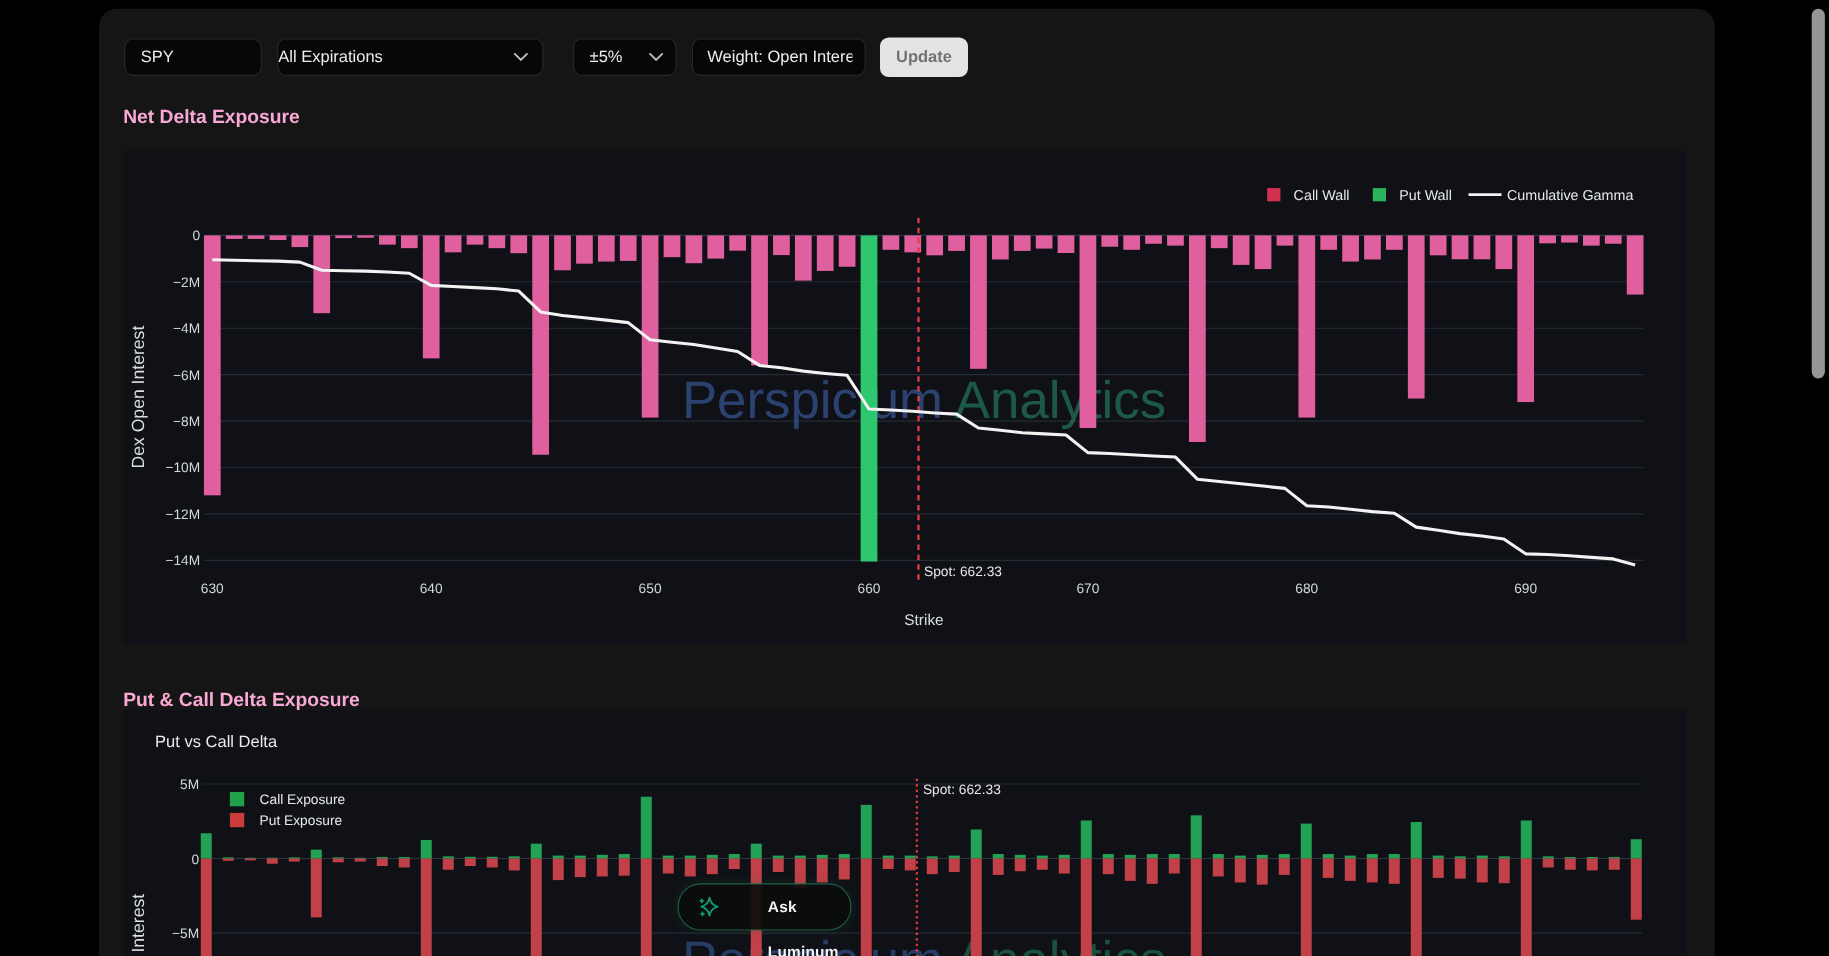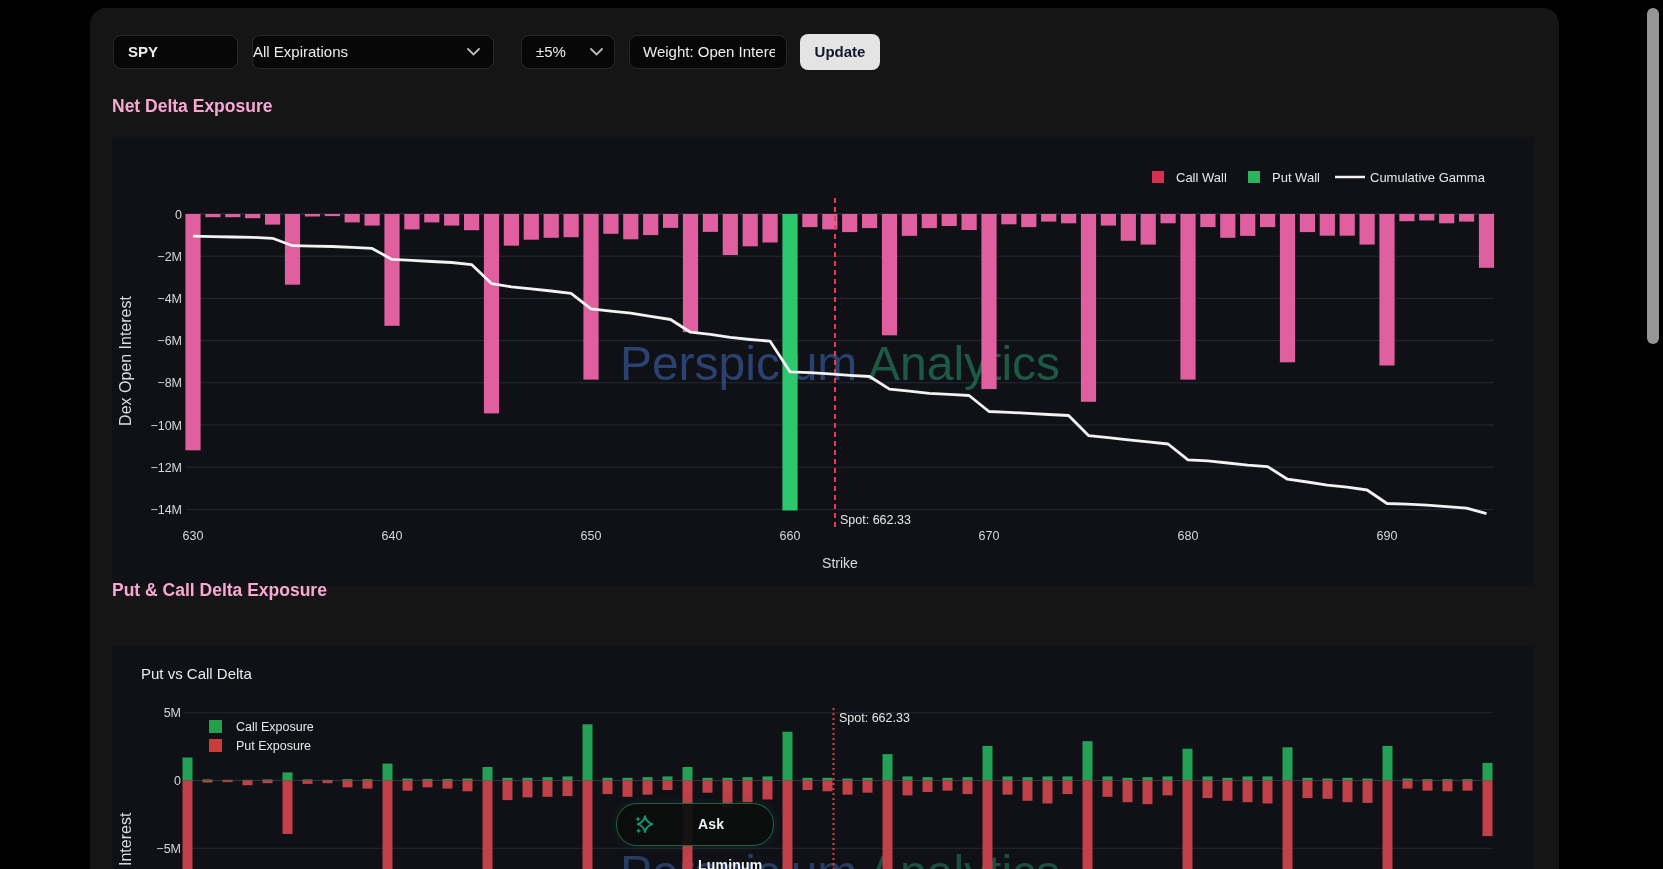--- a/index.html
+++ b/index.html
@@ -8,36 +8,36 @@
   .panel{left:90px;top:8px;width:1469px;height:930px;background:#151515;border-radius:16px;}
   .ctl{top:35px;height:32px;background:#070707;border:1px solid #282828;border-radius:8px;
        color:#ededed;font-size:15px;line-height:32px;white-space:nowrap;overflow:hidden;}
   .chev{position:absolute;top:12px;width:13px;height:8px;}
   h1{position:absolute;left:112px;margin:0;font-size:17.5px;font-weight:bold;color:#f9a8d4;}
   .chart{left:112px;width:1421px;background:#0f1116;}
 </style></head>
 <body>
 <div class="abs panel"></div>
 
-<div class="abs ctl" style="left:113px;width:109px;padding-left:14px;font-weight:bold;">SPY</div>
+<div class="abs ctl" style="left:113px;width:109px;padding-left:14px;">SPY</div>
 <div class="abs ctl" style="left:252px;width:240px;">All Expirations
   <svg class="chev" style="right:13px;" viewBox="0 0 13 8">
       <path d="M1 1l5.5 5.5L12 1" stroke="#b9bcc0" stroke-width="1.8" fill="none" stroke-linecap="round"></path>
     </svg>
 </div>
 <div class="abs ctl" style="left:521px;width:78px;padding-left:14px;">±5%
   <svg class="chev" style="right:11px;" viewBox="0 0 13 8">
       <path d="M1 1l5.5 5.5L12 1" stroke="#b9bcc0" stroke-width="1.8" fill="none" stroke-linecap="round"></path>
     </svg>
 </div>
 <div class="abs ctl" style="left:629px;width:143px;padding-left:13px;">
     <div style="width:132px;overflow:hidden;">Weight: Open Interest</div>
   </div>
 <div class="abs" style="left:800px;top:34px;width:80px;height:36px;background:#e4e4e4;border-radius:8px;
-     color:#0f172a;font-size:15px;font-weight:bold;text-align:center;line-height:36px;">Update</div>
+     color:#737373;font-size:15px;font-weight:bold;text-align:center;line-height:36px;">Update</div>
 
 <h1 style="top:96px;">Net Delta Exposure</h1>
 <div class="abs chart" style="top:137px;height:449px;"><svg width="1421" height="449" viewBox="0 0 1421 449" font-family="&quot;Liberation Sans&quot;,sans-serif">
       <line x1="74" y1="77.0" x2="1382" y2="77.0" stroke="#2e3542" stroke-width="1"></line>
       <line x1="74" y1="119.2" x2="1382" y2="119.2" stroke="#252a35" stroke-width="1"></line>
       <line x1="74" y1="161.4" x2="1382" y2="161.4" stroke="#252a35" stroke-width="1"></line>
       <line x1="74" y1="203.6" x2="1382" y2="203.6" stroke="#252a35" stroke-width="1"></line>
       <line x1="74" y1="245.8" x2="1382" y2="245.8" stroke="#252a35" stroke-width="1"></line>
       <line x1="74" y1="288.0" x2="1382" y2="288.0" stroke="#252a35" stroke-width="1"></line>
       <line x1="74" y1="330.2" x2="1382" y2="330.2" stroke="#252a35" stroke-width="1"></line>
@@ -130,21 +130,21 @@
       <text x="728" y="431" font-size="14" fill="#dadde1" text-anchor="middle">Strike</text>
       <text transform="translate(19,224) rotate(-90)" font-size="16" fill="#dadde1" text-anchor="middle">Dex Open Interest</text>
       <rect x="1040" y="34" width="12" height="12" fill="#d63050"></rect>
       <text x="1064" y="45" font-size="13" fill="#e6e8ea">Call Wall</text>
       <rect x="1136" y="34" width="12" height="12" fill="#2ab45b"></rect>
       <text x="1160" y="45" font-size="13" fill="#e6e8ea">Put Wall</text>
       <line x1="1223" y1="40" x2="1253" y2="40" stroke="#f2f2f2" stroke-width="2.5"></line>
       <text x="1258" y="45" font-size="13" fill="#e6e8ea">Cumulative Gamma</text>
     </svg></div>
 
-<h1 style="top:580px;">Put &amp; Call Delta Exposure</h1>
+<h1 style="top:626px;">Put &amp; Call Delta Exposure</h1>
 <div class="abs chart" style="top:646px;height:223px;"><svg width="1421" height="223" viewBox="0 0 1421 223" font-family="&quot;Liberation Sans&quot;,sans-serif">
       <line x1="71.5" y1="66.75" x2="1381" y2="66.75" stroke="#252a35" stroke-width="1"></line>
       <line x1="71.5" y1="134.50" x2="1381" y2="134.50" stroke="#2e3542" stroke-width="1"></line>
       <line x1="71.5" y1="202.25" x2="1381" y2="202.25" stroke="#252a35" stroke-width="1"></line>
       <text x="728" y="243" font-size="48" text-anchor="middle" xml:space="preserve"><tspan fill="#3e63ab" fill-opacity="0.52">Perspicium </tspan><tspan fill="#2b9d71" fill-opacity="0.45">Analytics</tspan></text>
       <rect x="70.5" y="111.5" width="10" height="23.0" fill="#23a156"></rect>
       <rect x="70.5" y="134.5" width="10" height="101.6" fill="#c24048"></rect>
       <rect x="90.5" y="133.4" width="10" height="1.1" fill="#23a156"></rect>
       <rect x="90.5" y="134.5" width="10" height="2.0" fill="#c24048"></rect>
       <rect x="110.5" y="133.8" width="10" height="0.7" fill="#23a156"></rect>

